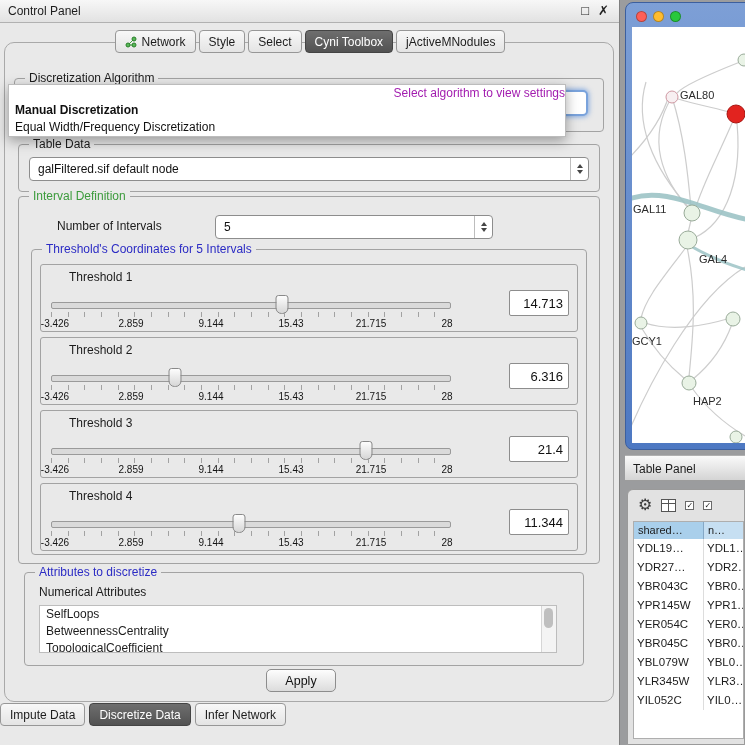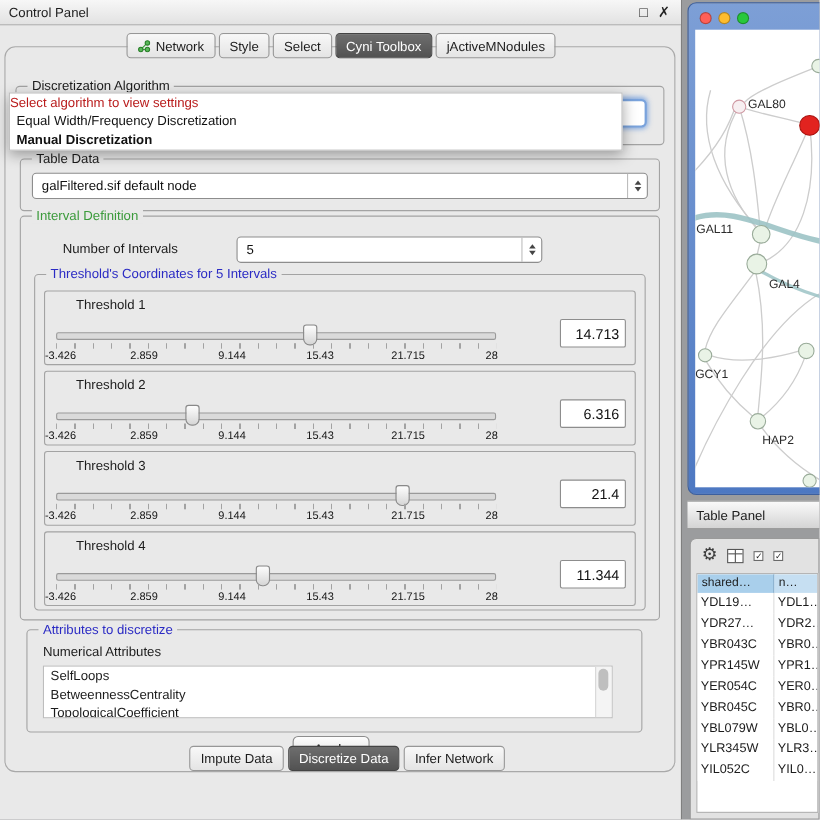--- a/index.html
+++ b/index.html
@@ -29,21 +29,21 @@
   .combo .txt{position:absolute;left:8px;top:0;bottom:0;right:20px;display:flex;align-items:center;overflow:hidden;white-space:nowrap}
   .stepper{position:absolute;right:0;top:0;bottom:0;width:17px;border-left:1px solid #bdbdbd;display:flex;flex-direction:column;align-items:center;justify-content:center;gap:2px}
   .tri-up{width:0;height:0;border-left:3.5px solid transparent;border-right:3.5px solid transparent;border-bottom:4px solid #454545}
   .tri-down{width:0;height:0;border-left:3.5px solid transparent;border-right:3.5px solid transparent;border-top:4px solid #454545}
 
   #g-alg{left:14px;top:78px;width:590px;height:54px}
   #alg-combo{left:22px;top:90px;width:566px;height:26px;position:absolute;background:#fff;border:2px solid #7aa3dc;
              box-shadow:0 0 5px 1px rgba(100,150,220,.75);border-radius:5px;z-index:4;box-sizing:border-box}
   #alg-popup{position:absolute;left:8px;top:84px;width:556px;height:51px;background:#fff;border:1px solid #bcbcbc;
              box-shadow:0 4px 12px rgba(0,0,0,.35);z-index:6;font-size:12px}
-  .popup-header{height:17px;line-height:17px;text-align:left;color:#b91c1c}
+  .popup-header{height:17px;line-height:17px;text-align:right;color:#a21caf}
   .popup-item{height:17px;line-height:17px;padding-left:6px;color:#111}
   .popup-item.bold{font-weight:bold}
 
   #g-table-data{left:18px;top:144px;width:582px;height:48px}
   #table-data-combo{left:10px;top:12px;width:560px;height:24px}
 
   #g-interval{left:18px;top:196px;width:582px;height:368px}
   #num-int-label{position:absolute;left:38px;top:22px;font-weight:normal;font-size:12px}
   #num-int-combo{left:196px;top:18px;width:278px;height:24px}
 
@@ -65,21 +65,21 @@
   #g-attr{left:24px;top:572px;width:560px;height:94px}
   #attr-label{position:absolute;left:14px;top:12px;font-weight:normal;font-size:12px}
   #attr-list{position:absolute;left:14px;top:32px;width:518px;height:48px;background:#fff;border:1px solid #bdbdbd;overflow:hidden;box-sizing:border-box}
   .attr-item{height:17px;line-height:17px;padding-left:6px;font-size:12px}
   #attr-scroll{position:absolute;right:0;top:0;bottom:0;width:14px;background:#f4f4f4;border-left:1px solid #d6d6d6}
   #attr-thumb{position:absolute;left:2px;top:2px;width:9px;height:20px;background:#bfbfbf;border-radius:5px}
 
   #apply-btn{position:absolute;left:266px;top:669px;width:70px;height:23px;border:1px solid #8d8d8d;border-radius:5px;
              background:linear-gradient(#fdfdfd,#dcdcdc);font:12.5px "Liberation Sans",sans-serif;color:#111}
 
-  #bottom-tabs{position:absolute;left:0;top:678px;width:631px;display:flex;justify-content:center;gap:4px}
+  #bottom-tabs{position:absolute;left:0;top:703px;width:631px;display:flex;justify-content:flex-start;gap:4px}
 
   
   #network-window{position:absolute;left:625px;top:2px;width:124px;height:448px;
                   background:linear-gradient(#7d9fd6,#4d78c2);border:1px solid #3c5f9e;border-radius:8px 0 0 8px;box-sizing:border-box}
   .lights{position:absolute;left:10px;top:8px;display:flex;gap:6px}
   .light{width:11px;height:11px;border-radius:50%;border:1px solid rgba(0,0,0,.28);box-sizing:border-box}
   .light.red{background:#ff5f57}.light.yellow{background:#febc2e}.light.green{background:#28c83c}
   #net-canvas{position:absolute;left:6px;top:24px;right:0;bottom:6px;background:#fff;overflow:hidden}
   #net-canvas svg{position:absolute;left:0;top:0}
   .node-label{position:absolute;font-size:11px;color:#2b2b2b;white-space:nowrap}
@@ -145,22 +145,22 @@
 
   <div class="outer-panel"></div>
 
   <div class="group" id="g-alg">
     <span class="legend">Discretization Algorithm</span>
   </div>
   <div id="alg-combo"></div>
 
   <div id="alg-popup">
     <div class="popup-header">Select algorithm to view settings</div>
+    <div class="popup-item bold">Manual Discretization</div>
     <div class="popup-item">Equal Width/Frequency Discretization</div>
-    <div class="popup-item bold">Manual Discretization</div>
   </div>
 
   <div class="group" id="g-table-data">
     <span class="legend">Table Data</span>
     <div class="combo" id="table-data-combo">
       <span class="txt">galFiltered.sif default node</span>
       <span class="stepper">
           <i class="tri-up"></i>
           <i class="tri-down"></i>
         </span>

